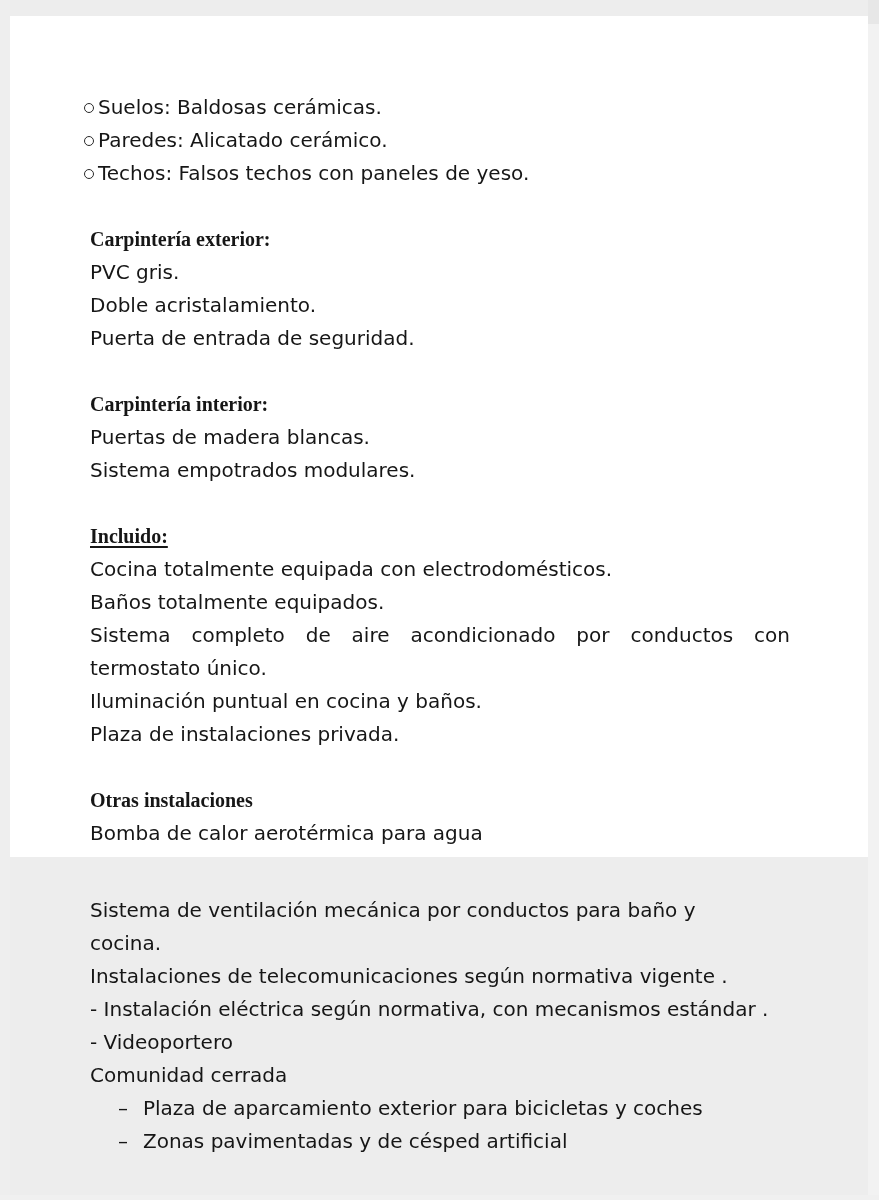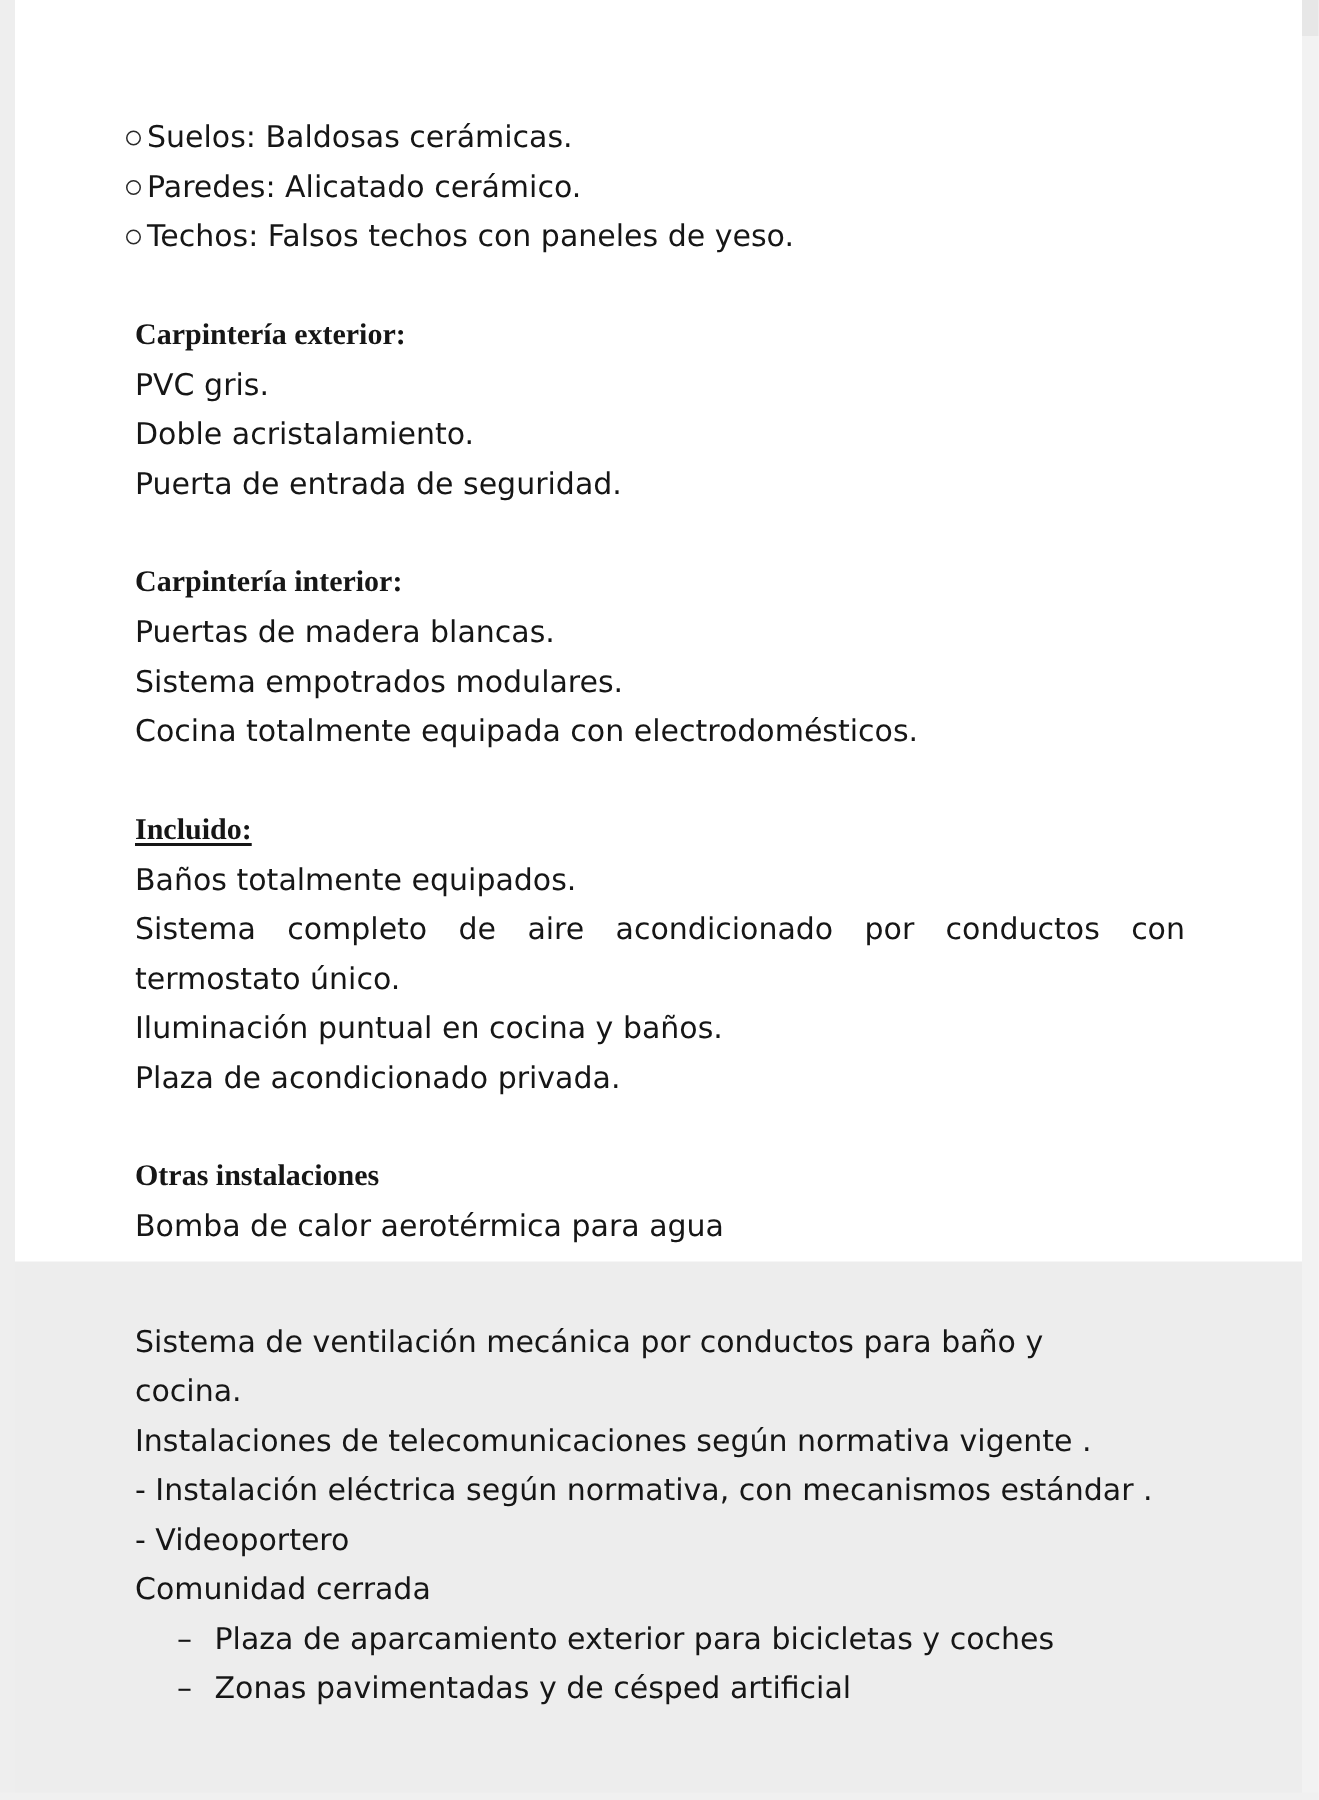--- a/index.html
+++ b/index.html
@@ -15,21 +15,21 @@
     overflow: hidden;
   }
   .viewport {
     position: relative;
     width: 879px;
     height: 1200px;
   }
   .page {
     position: absolute;
     left: 10px;
-    top: 0;
+    top: 16px;
     width: 858px;
     height: 841px;
     background: #ffffff;
   }
   .edge-left {
     position: absolute;
     left: 0; top: 0;
     width: 10px; height: 1200px;
     background: #eeeeee;
   }
@@ -136,26 +136,26 @@
         <p class="para">Puerta de entrada de seguridad.</p>
       </div>
 
       <div>
         <p class="para heading">Carpintería interior:</p>
         <p class="para">Puertas de madera blancas.</p>
         <p class="para">Sistema empotrados modulares.</p>
       </div>
 
       <div>
+        <p class="para heading underlined">Incluido:</p>
         <p class="para">Cocina totalmente equipada con electrodomésticos.</p>
-        <p class="para heading underlined">Incluido:</p>
         <p class="para">Baños totalmente equipados.</p>
         <p class="para justify">Sistema completo de aire acondicionado por conductos con termostato único.</p>
         <p class="para">Iluminación puntual en cocina y baños.</p>
-        <p class="para">Plaza de acondicionado privada.</p>
+        <p class="para">Plaza de instalaciones privada.</p>
       </div>
 
       <div>
         <p class="para heading">Otras instalaciones</p>
         <p class="para">Bomba de calor aerotérmica para agua</p>
         <p class="para narrow">Sistema de ventilación mecánica por conductos para baño y cocina.</p>
         <p class="para">Instalaciones de telecomunicaciones según normativa vigente .</p>
         <p class="para">- Instalación eléctrica según normativa, con mecanismos estándar .</p>
         <p class="para">- Videoportero</p>
         <p class="para">Comunidad cerrada</p>

